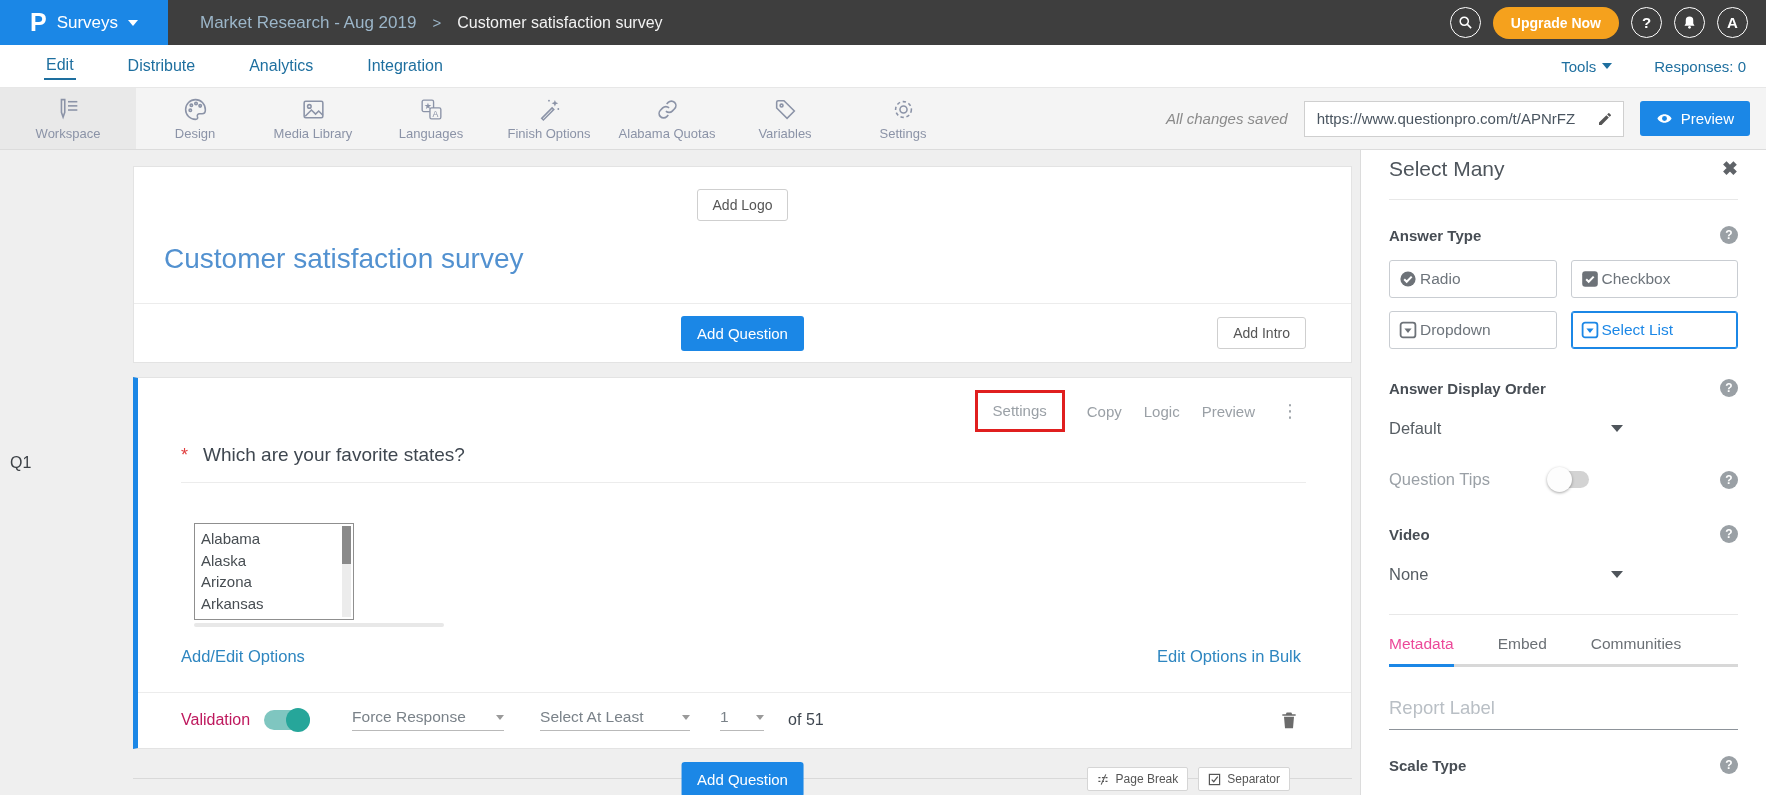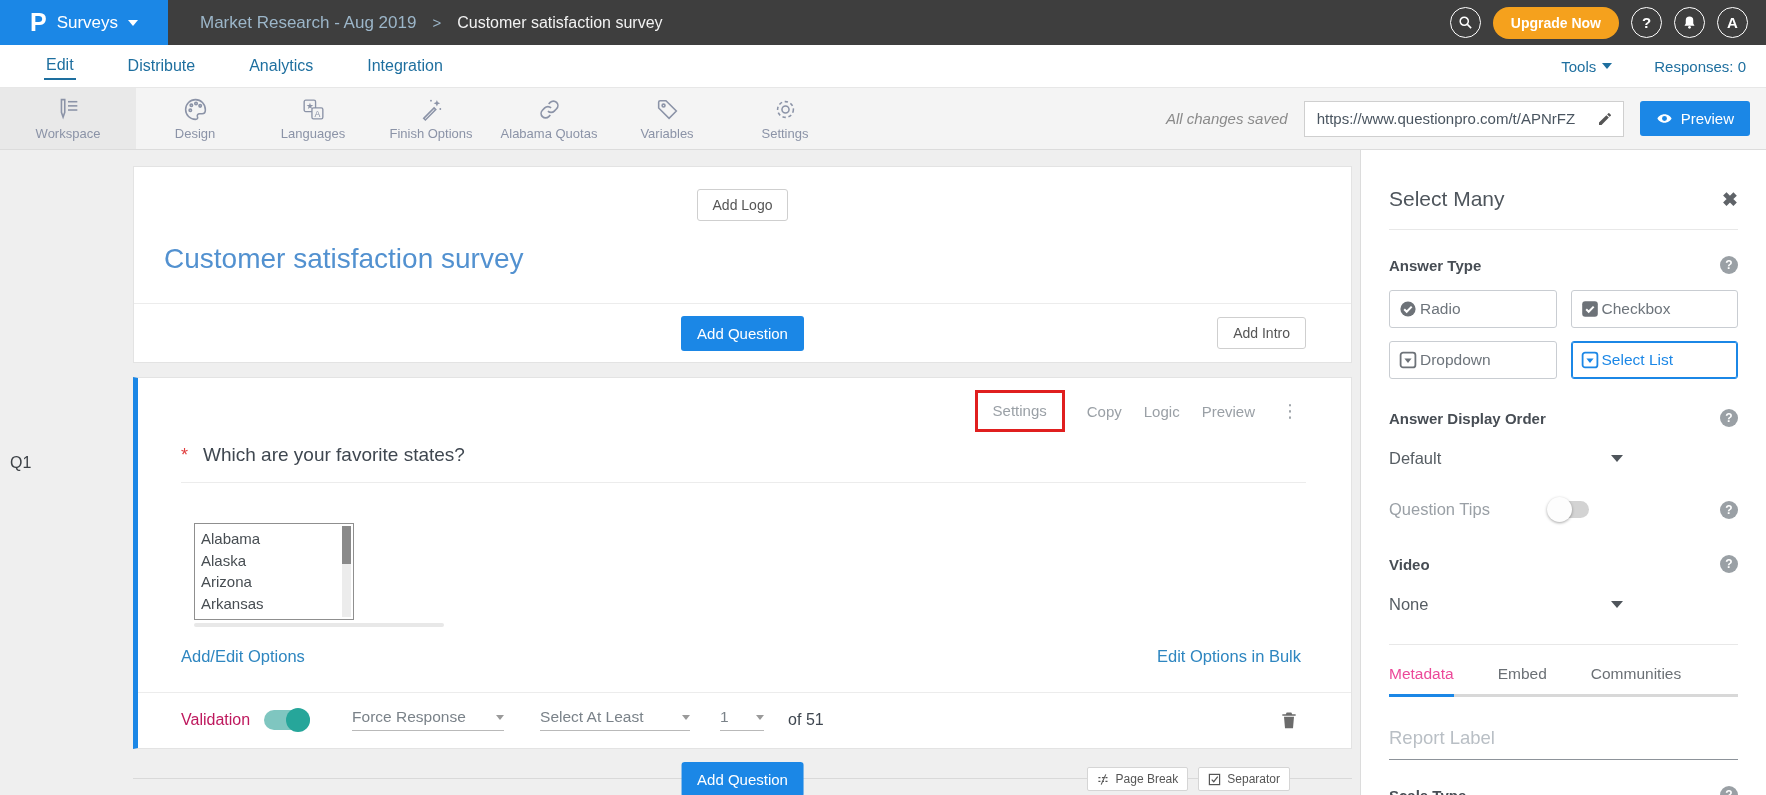--- a/index.html
+++ b/index.html
@@ -118,21 +118,21 @@
   .footer-line { position:absolute; left:0; right:0; top:29px; border-top:1px solid #d9d9d9; }
   .footer-addq { position:absolute; left:50%; transform:translateX(-50%); top:13px; }
   .footer-right { position:absolute; right:62px; top:18px; display:flex; gap:10px; }
   .mini-btn { background:#fff; border:1px solid #d5d5d5; border-radius:2px; font-size:12px;
     color:#555; padding:4px 9px; display:flex; align-items:center; gap:6px; cursor:pointer;
     font-family:"Liberation Sans", sans-serif; }
 
   
   .sidebar { width:406px; background:#fff; border-left:1px solid #dcdcdc; padding:0 28px;
     overflow:hidden; }
-  .sb-title-row { margin-top:37px; display:flex; justify-content:space-between; align-items:flex-end; }
+  .sb-title-row { margin-top:7px; display:flex; justify-content:space-between; align-items:flex-start; }
   .sb-title { font-size:21px; color:#4e555c; }
   .sb-close { font-size:19px; color:#5f6368; font-weight:bold; cursor:pointer; }
   .sb-divider { margin-top:18px; border-top:1px solid #e8e8e8; }
   .section-head { display:flex; justify-content:space-between; align-items:center; }
   .section-label { font-size:15px; font-weight:bold; color:#474d54; }
   .help-icon { width:18px; height:18px; border-radius:50%; background:#9aa0a5; color:#fff;
     font-size:12px; font-weight:bold; display:flex; align-items:center; justify-content:center;
     cursor:pointer; flex:0 0 auto; }
   .mt26 { margin-top:26px; } .mt30 { margin-top:30px; } .mt36 { margin-top:36px; }
   .type-grid { margin-top:16px; display:grid; grid-template-columns:1fr 1fr; gap:13px 14px; }
@@ -219,20 +219,28 @@
     <svg width="27" height="27" viewBox="0 0 26 26" fill="none" stroke="#8b93a7" stroke-width="1.5">
         <path d="M13 3.5a9.5 9.5 0 1 0 0 19c1.9 0 2.4-1.2 1.9-2.4-.6-1.6.3-3 2-3h2.4c1.9 0 3.2-1.5 3.2-3.6C22.5 7.5 18.2 3.5 13 3.5z"></path>
         <circle cx="9" cy="9" r="1.2"></circle>
         <circle cx="13.5" cy="7.2" r="1.2"></circle>
         <circle cx="17.5" cy="9.5" r="1.2"></circle>
         <circle cx="8" cy="13.8" r="1.2"></circle>
       </svg>
     <span class="tool-label">Design</span>
   </div>
   <div class="tool-item">
+    <svg width="27" height="27" viewBox="0 0 26 26" fill="none" stroke="#8b93a7" stroke-width="1.5">
+        <rect x="4" y="5" width="18" height="16" rx="1.5"></rect>
+        <circle cx="9" cy="10" r="1.7"></circle>
+        <path d="M5 19.5l6-6 4 4 3-3 4 4"></path>
+      </svg>
+    <span class="tool-label">Media Library</span>
+  </div>
+  <div class="tool-item">
     <svg width="27" height="27" viewBox="0 0 26 26" fill="none" stroke="#8b93a7" stroke-width="1.3">
         <rect x="4" y="4" width="11" height="11" rx="1.5"></rect>
         <rect x="11.5" y="11.5" width="10.5" height="10.5" rx="1.5" fill="#f4f4f4"></rect>
         <text x="9.5" y="12.4" font-size="8.5" fill="#8b93a7" stroke="none" text-anchor="middle">★</text>
         <text x="16.8" y="19.9" font-size="8.5" fill="#8b93a7" stroke="none" text-anchor="middle">A</text>
       </svg>
     <span class="tool-label">Languages</span>
   </div>
   <div class="tool-item">
     <svg width="27" height="27" viewBox="0 0 26 26" fill="none" stroke="#8b93a7" stroke-width="1.5">

